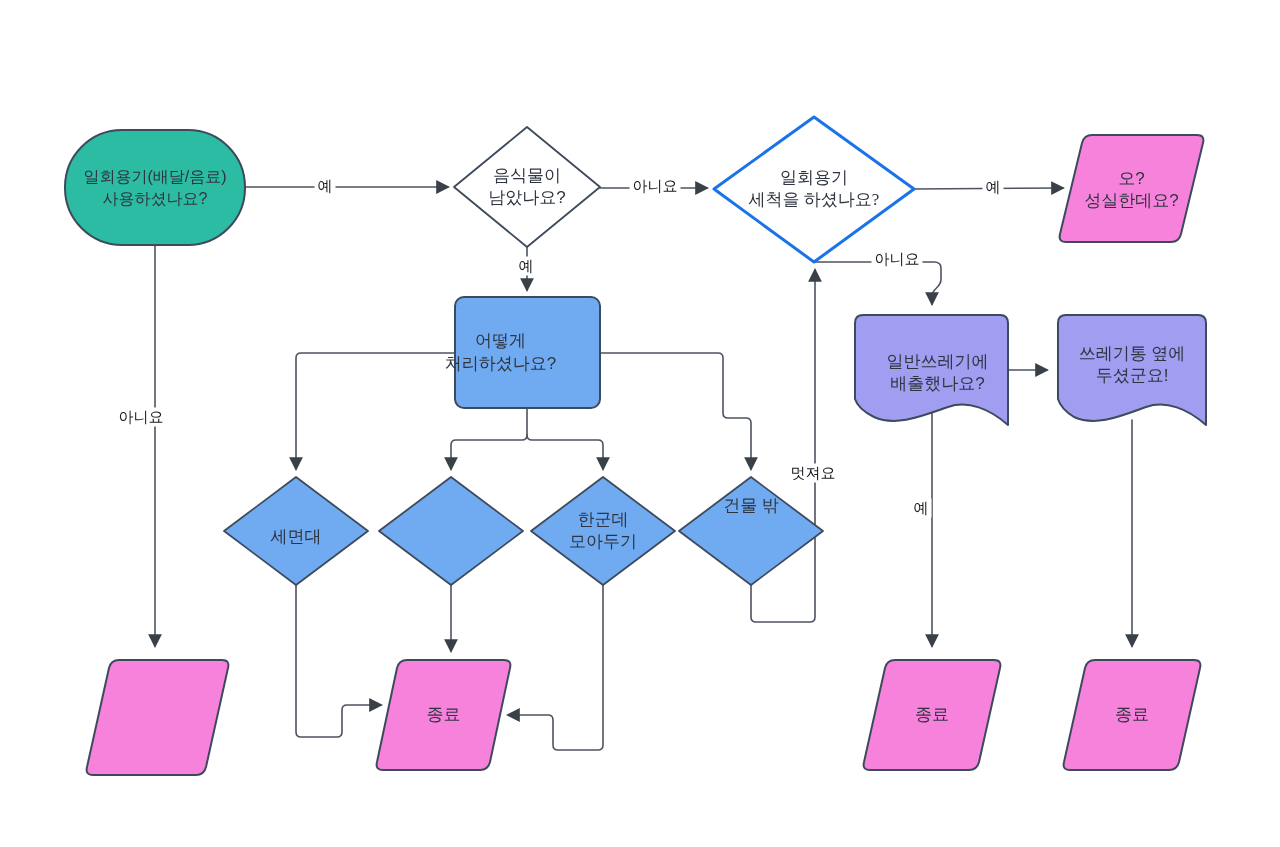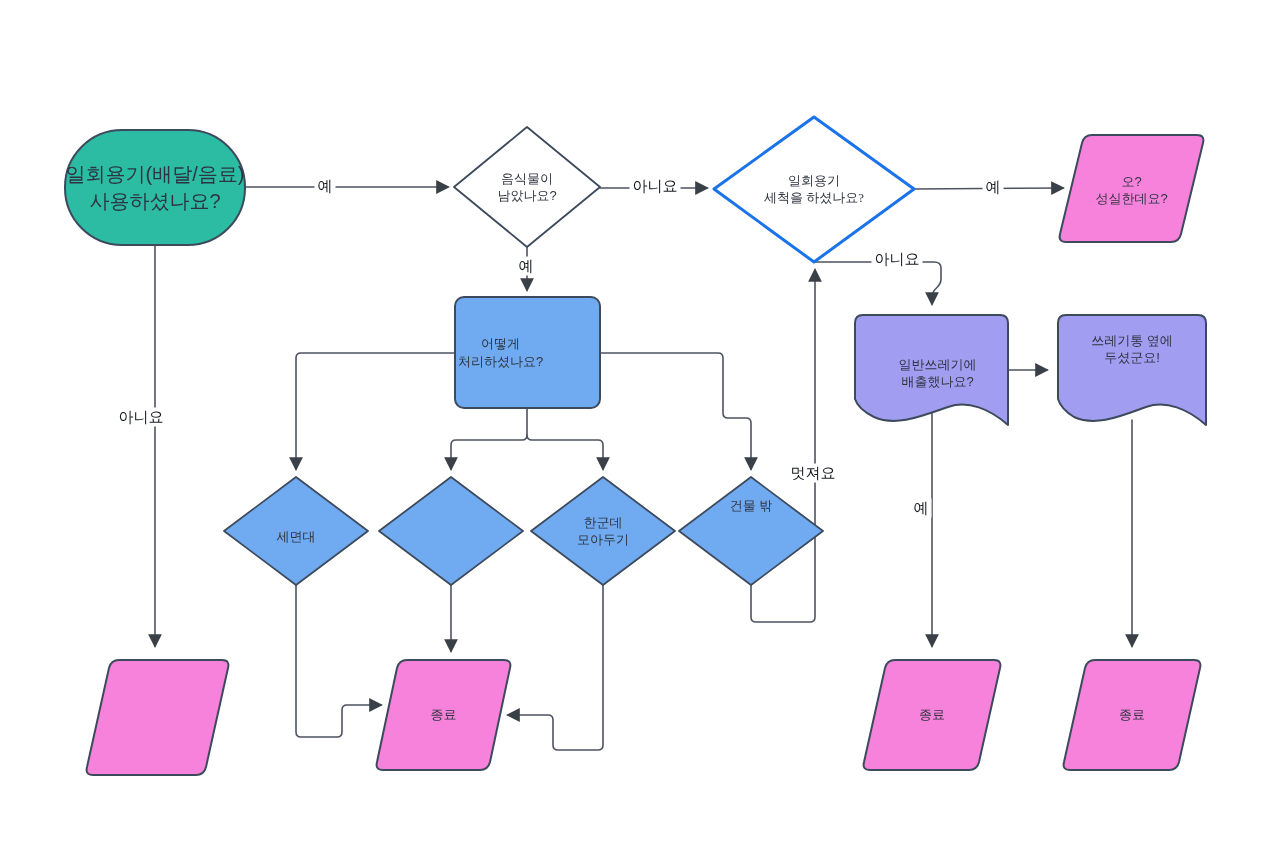--- a/index.html
+++ b/index.html
@@ -5,23 +5,23 @@
   * { box-sizing: border-box; }
   body { margin: 0; background: #ffffff; }
   .canvas {
     position: relative; width: 1280px; height: 847px; background: #ffffff;
     font-family: "Liberation Sans", sans-serif; overflow: hidden;
   }
   .canvas svg { position: absolute; left: 0; top: 0; }
   .node-label {
     position: absolute; display: flex; align-items: center; justify-content: center;
     text-align: center; white-space: pre-line; color: #2e3440;
-    font-size: 13px; line-height: 1.32; pointer-events: none;
+    font-size: 17px; line-height: 1.32; pointer-events: none;
   }
-  .node-label.small { font-size: 20px; }
+  .node-label.small { font-size: 16px; }
   .edge-label {
     position: absolute; transform: translate(-50%,-50%);
     background: #ffffff; padding: 0 3px; font-size: 15px; color: #15181d;
     white-space: nowrap; pointer-events: none;
   }
 </style>
 </head>
 <body>
 
 <div class="canvas">
@@ -113,21 +113,21 @@
   <div class="node-label" style="left:1058px;top:140px; width:147px; height:100px;">오?
 성실한데요?</div>
   <div class="node-label" style="left:428px; top:297px; width:145px; height:111px;">어떻게
 처리하셨나요?</div>
   <div class="node-label" style="left:224px; top:493px; width:144px; height:88px;">세면대</div>
   <div class="node-label" style="left:531px; top:487px; width:144px; height:88px;text-align:center;">한군데
 모아두기</div>
   <div class="node-label" style="left:679px; top:462px; width:144px; height:88px;">건물 밖</div>
   <div class="node-label" style="left:855px; top:328px; width:165px; height:90px;">일반쓰레기에
 배출했나요?</div>
-  <div class="node-label" style="left:1058px;top:304px; width:148px; height:90px;">쓰레기통 옆에
+  <div class="node-label" style="left:1058px;top:320px; width:148px; height:90px;">쓰레기통 옆에
 두셨군요!</div>
   <div class="node-label" style="left:375px; top:660px; width:137px; height:110px;">종료</div>
   <div class="node-label" style="left:862px; top:660px; width:140px; height:110px;">종료</div>
   <div class="node-label" style="left:1062px;top:660px; width:140px; height:110px;">종료</div>
 
   <div class="edge-label" style="left:325px; top:186px;">예</div>
   <div class="edge-label" style="left:655px; top:186px;">아니요</div>
   <div class="edge-label" style="left:526px; top:266px;">예</div>
   <div class="edge-label" style="left:993px; top:187px;">예</div>
   <div class="edge-label" style="left:897px; top:259px;">아니요</div>

